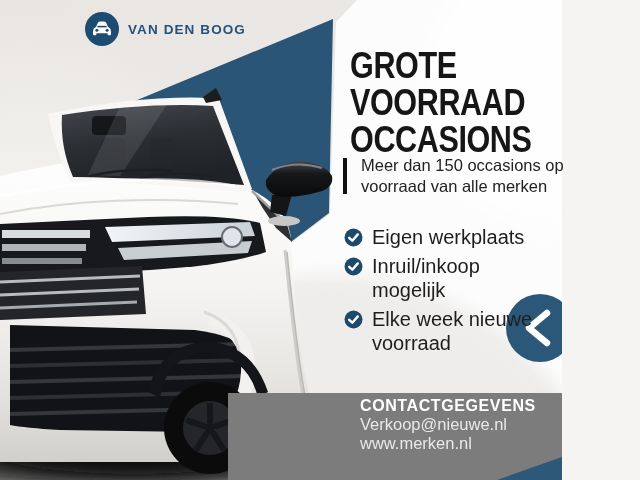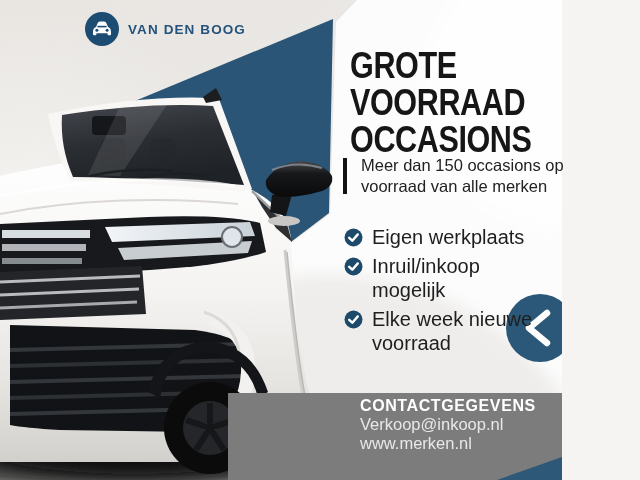--- a/index.html
+++ b/index.html
@@ -228,17 +228,17 @@
       <svg class="check" width="19" height="19" viewBox="0 0 19 19">
         <circle cx="9.5" cy="9.5" r="9" fill="#1d4a6a"></circle>
         <polyline points="5.2,9.8 8.3,12.7 13.8,6.4" fill="none" stroke="#fff" stroke-width="2.4" stroke-linecap="round" stroke-linejoin="round"></polyline>
       </svg>
       <span class="feature-label">Elke week nieuwe voorraad</span>
     </div>
   </div>
 
   <div class="abs contact">
     <div class="contact-title">CONTACTGEGEVENS</div>
-    <div class="contact-line">Verkoop@inkoop.nl</div>
+    <div class="contact-line">Verkoop@nieuwe.nl</div>
     <div class="contact-line">www.merken.nl</div>
   </div>
 
 </div>
 
 </body></html>

